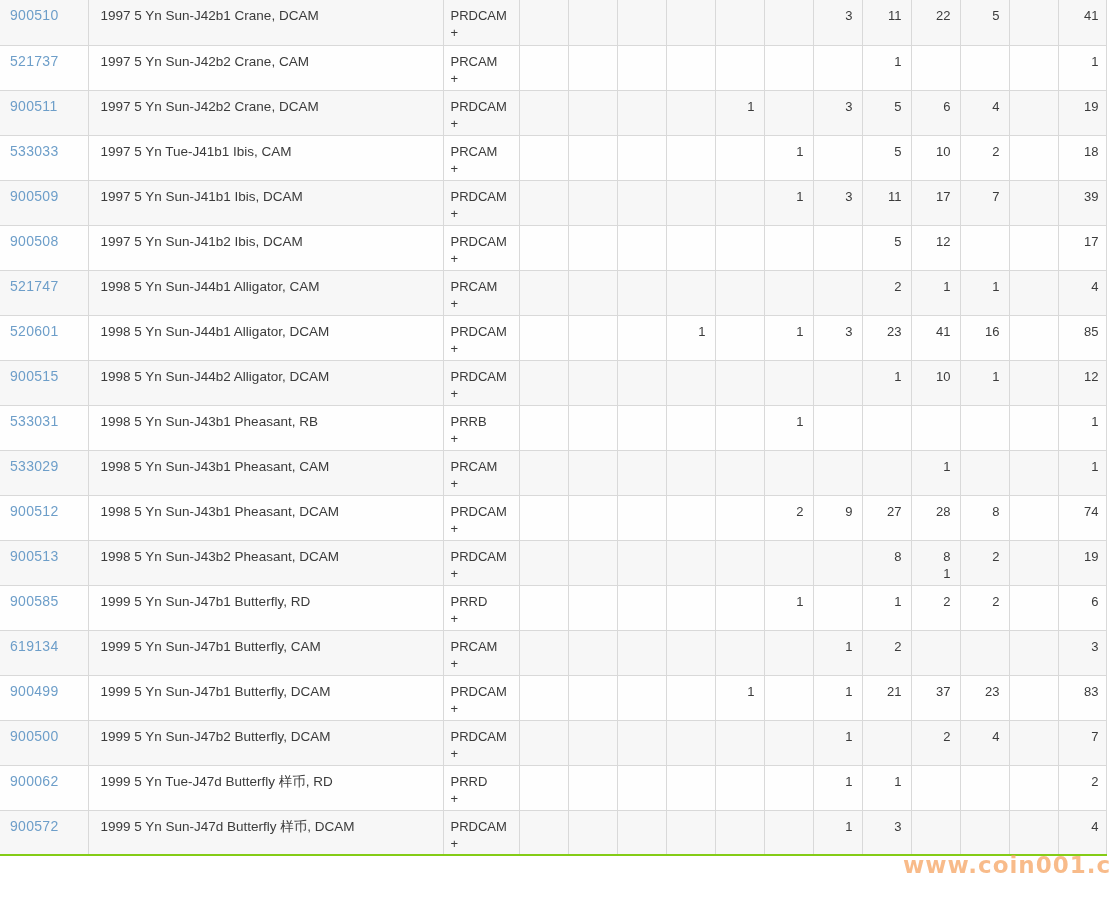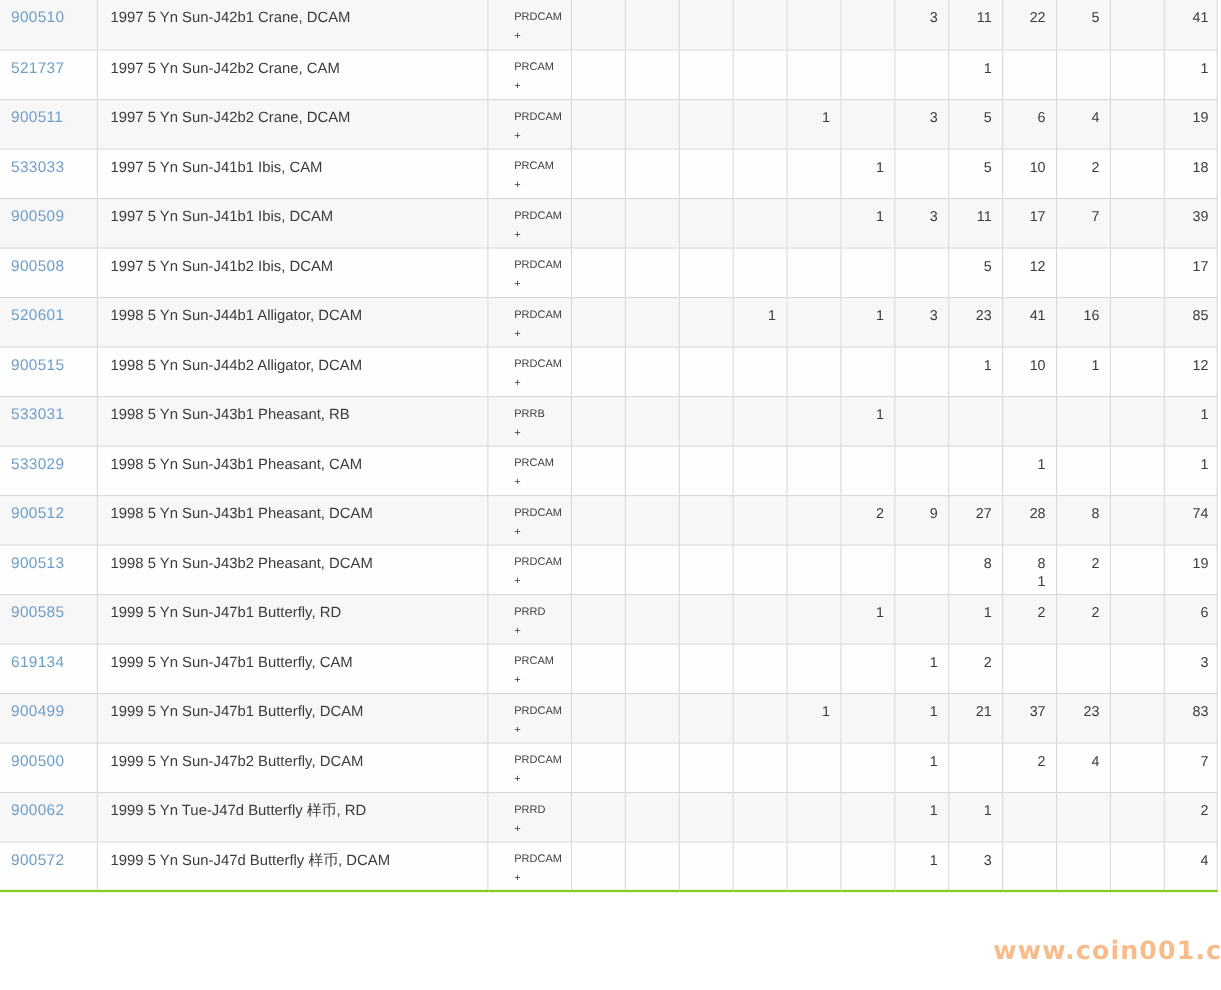--- a/index.html
+++ b/index.html
@@ -40,22 +40,22 @@
   td.id-cell { padding-left: 10px; }
   .id-link {
     color: #6d9ec9;
     text-decoration: none;
     font-size: 14px;
     letter-spacing: 0.3px;
     cursor: pointer;
   }
   td.desc-cell { padding-left: 12px; }
   td.grade-cell {
-    font-size: 10px;
-    padding-left: 24px;
+    font-size: 13px;
+    padding-left: 7px;
   }
   td.num-cell {
     text-align: right;
     padding-right: 9px;
     font-size: 13px;
     white-space: pre-line;
   }
   td.total-cell {
     text-align: right;
     padding-right: 7px;
@@ -166,21 +166,21 @@
     <td class="num-cell">6</td>
     <td class="num-cell">4</td>
     <td class="num-cell"></td>
     <td class="num-cell total-cell">19</td>
   </tr>
 
   <tr>
     <td class="id-cell">
       <a class="id-link">533033</a>
     </td>
-    <td class="desc-cell">1997 5 Yn Sun-J41b1 Ibis, CAM</td>
+    <td class="desc-cell">1997 5 Yn Tue-J41b1 Ibis, CAM</td>
     <td class="grade-cell">
       <div>PRCAM</div>
       <div>+</div>
     </td>
     <td class="num-cell"></td>
     <td class="num-cell"></td>
     <td class="num-cell"></td>
     <td class="num-cell"></td>
     <td class="num-cell"></td>
     <td class="num-cell">1</td>
@@ -231,20 +231,42 @@
     <td class="num-cell"></td>
     <td class="num-cell"></td>
     <td class="num-cell"></td>
     <td class="num-cell">5</td>
     <td class="num-cell">12</td>
     <td class="num-cell"></td>
     <td class="num-cell"></td>
     <td class="num-cell total-cell">17</td>
   </tr>
 
+  <tr>
+    <td class="id-cell">
+      <a class="id-link">521747</a>
+    </td>
+    <td class="desc-cell">1998 5 Yn Sun-J44b1 Alligator, CAM</td>
+    <td class="grade-cell">
+      <div>PRCAM</div>
+      <div>+</div>
+    </td>
+    <td class="num-cell"></td>
+    <td class="num-cell"></td>
+    <td class="num-cell"></td>
+    <td class="num-cell"></td>
+    <td class="num-cell"></td>
+    <td class="num-cell"></td>
+    <td class="num-cell"></td>
+    <td class="num-cell">2</td>
+    <td class="num-cell">1</td>
+    <td class="num-cell">1</td>
+    <td class="num-cell"></td>
+    <td class="num-cell total-cell">4</td>
+  </tr>
 
   <tr>
     <td class="id-cell">
       <a class="id-link">520601</a>
     </td>
     <td class="desc-cell">1998 5 Yn Sun-J44b1 Alligator, DCAM</td>
     <td class="grade-cell">
       <div>PRDCAM</div>
       <div>+</div>
     </td>

